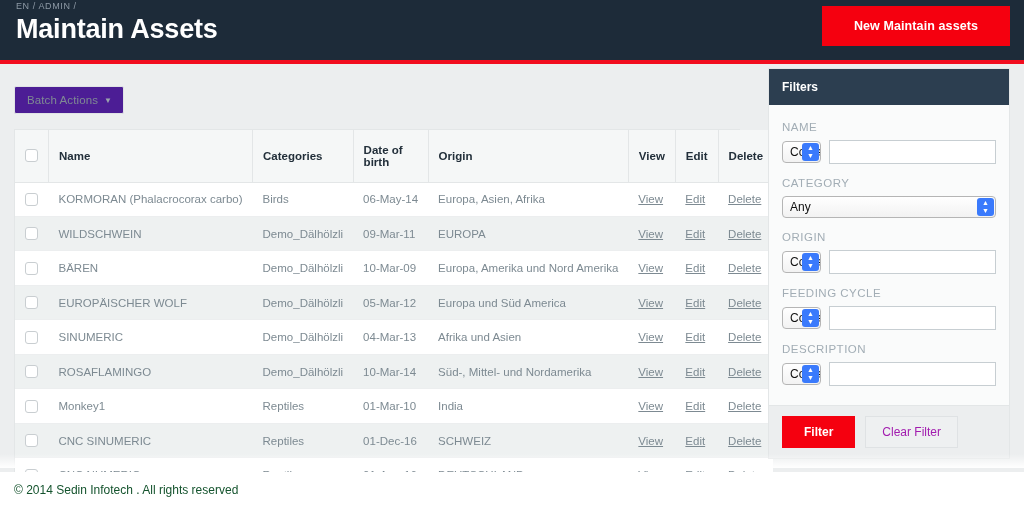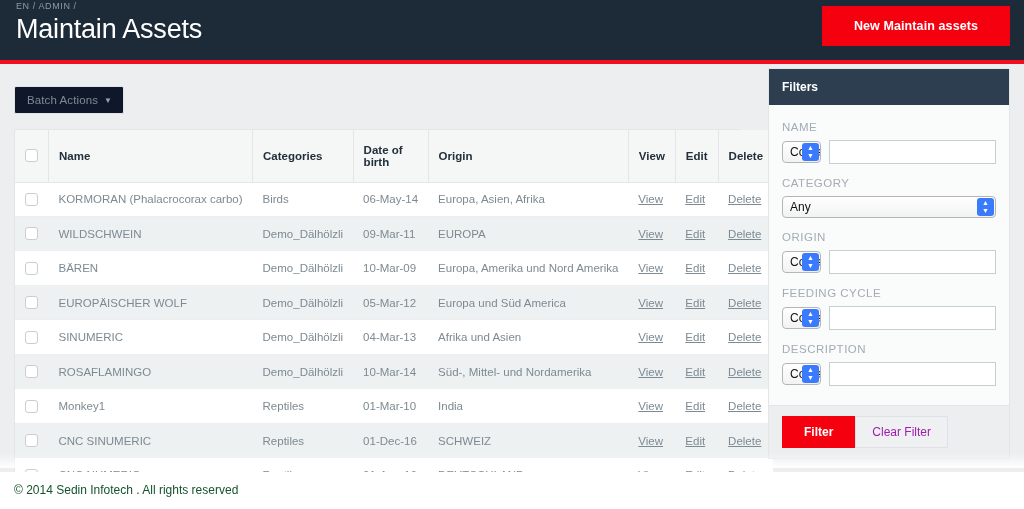--- a/index.html
+++ b/index.html
@@ -22,21 +22,21 @@
     position: absolute;
     left: 16px; top: 1px;
     font-size: 9px;
     letter-spacing: .6px;
     color: #8d99a5;
   }
   .page-title {
     position: absolute;
     left: 16px; top: 14px;
     font-size: 27px;
-    font-weight: normal;
+    font-weight: bold;
     color: #ffffff;
     letter-spacing: -0.2px;
     margin: 0;
   }
   .new-btn {
     position: absolute;
     right: 14px; top: 6px;
     width: 188px; height: 40px;
     background: #f5000f;
     color: #fff;
@@ -57,21 +57,21 @@
 
   .content-left {
     position: absolute;
     left: 14px; top: 22px;
     width: 726px;
   }
 
   .batch-btn {
     display: inline-block;
     padding: 7px 11px 7px 12px;
-    background: #0f172a;
+    background: #4c1d95;
     border: 1px solid #e0e3e5;
     border-radius: 2px;
     font-size: 11.5px;
     color: #7f8a93;
     cursor: pointer;
     letter-spacing: .1px;
   }
   .caret {
     display: inline-block;
     margin-left: 6px;
@@ -199,20 +199,21 @@
     outline: none;
     font-size: 12px;
     padding: 0 5px;
     font-family: "Liberation Sans", sans-serif;
   }
   .filters-foot {
     background: #eceeef;
     border-top: 1px solid #e3e6e7;
     padding: 10px 13px;
     display: flex;
+    gap: 10px;
   }
   .btn-filter {
     background: #f5000f;
     color: #fff;
     border: none;
     padding: 8px 22px;
     font-size: 12px;
     font-weight: bold;
     cursor: pointer;
     font-family: "Liberation Sans", sans-serif;

